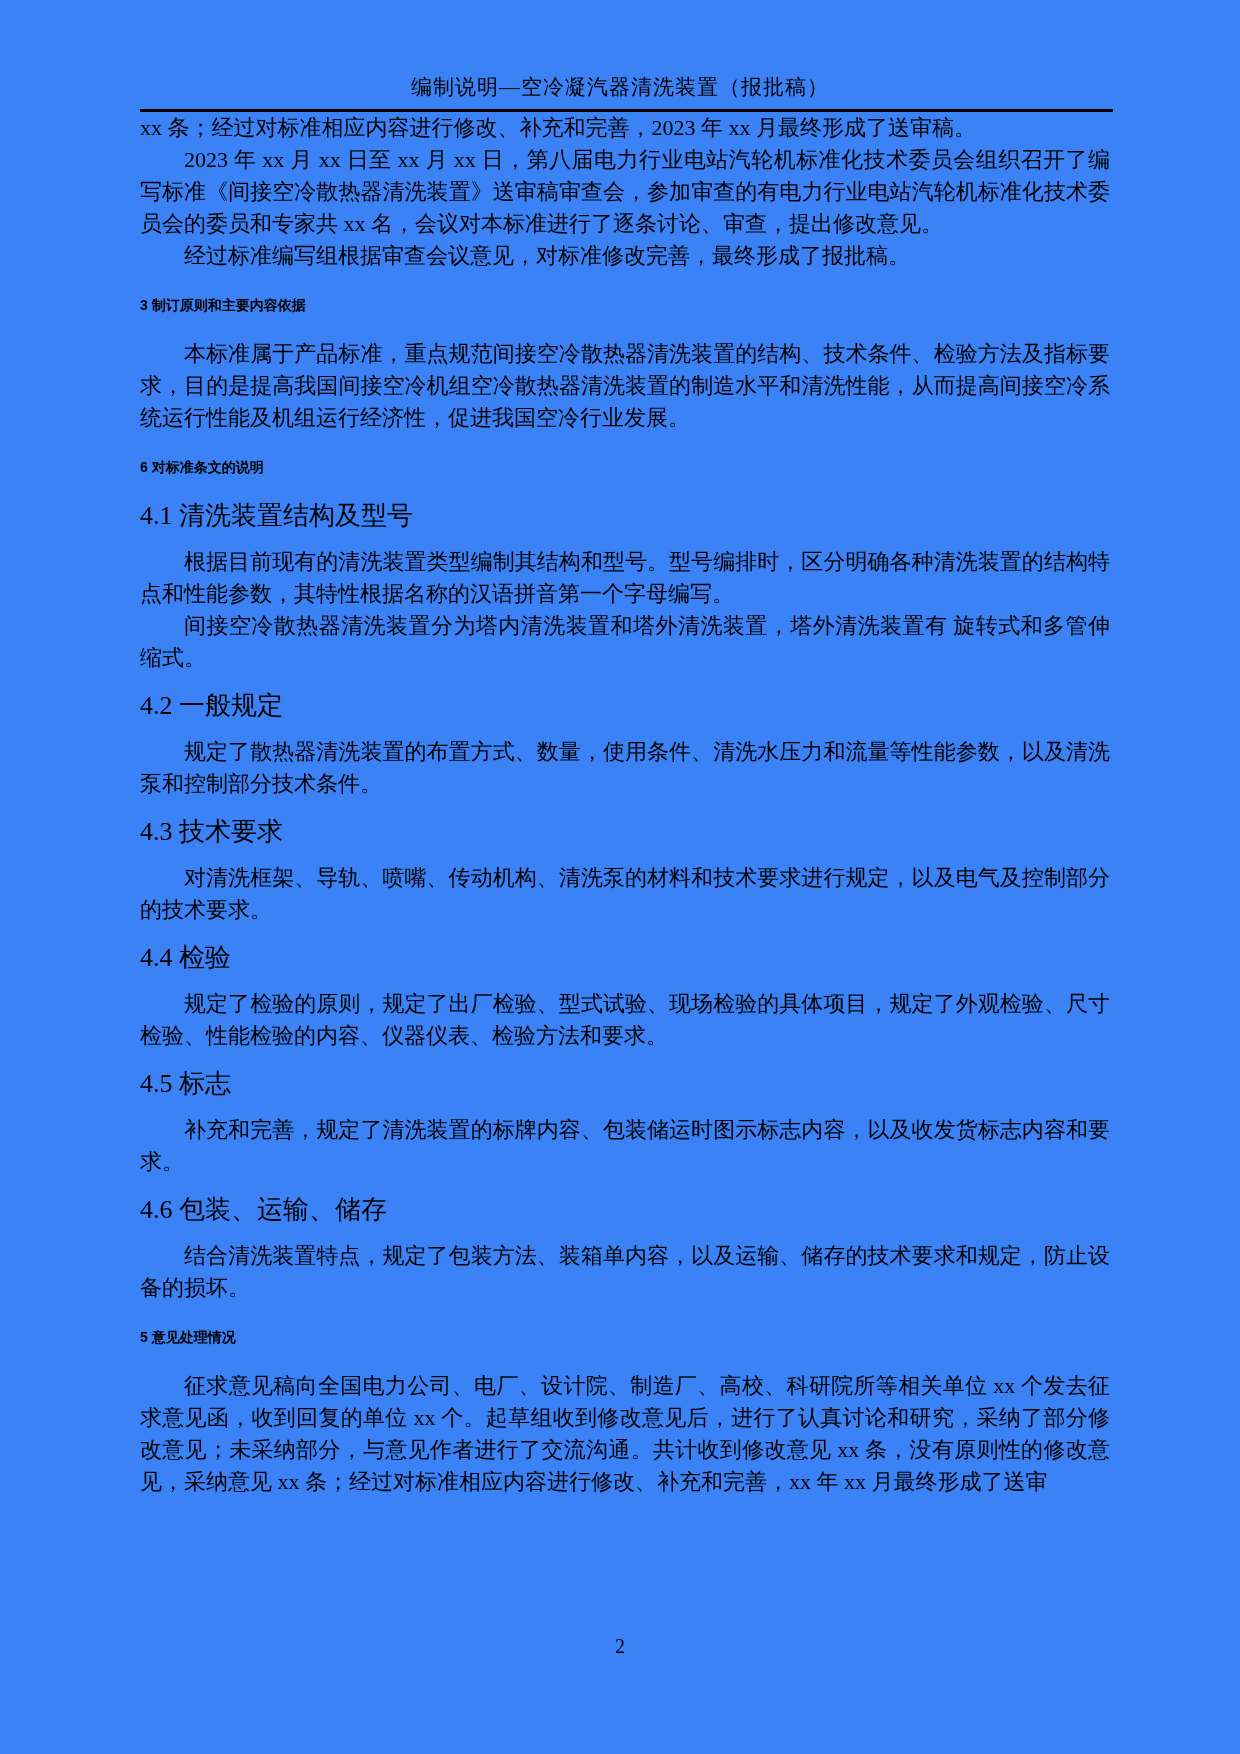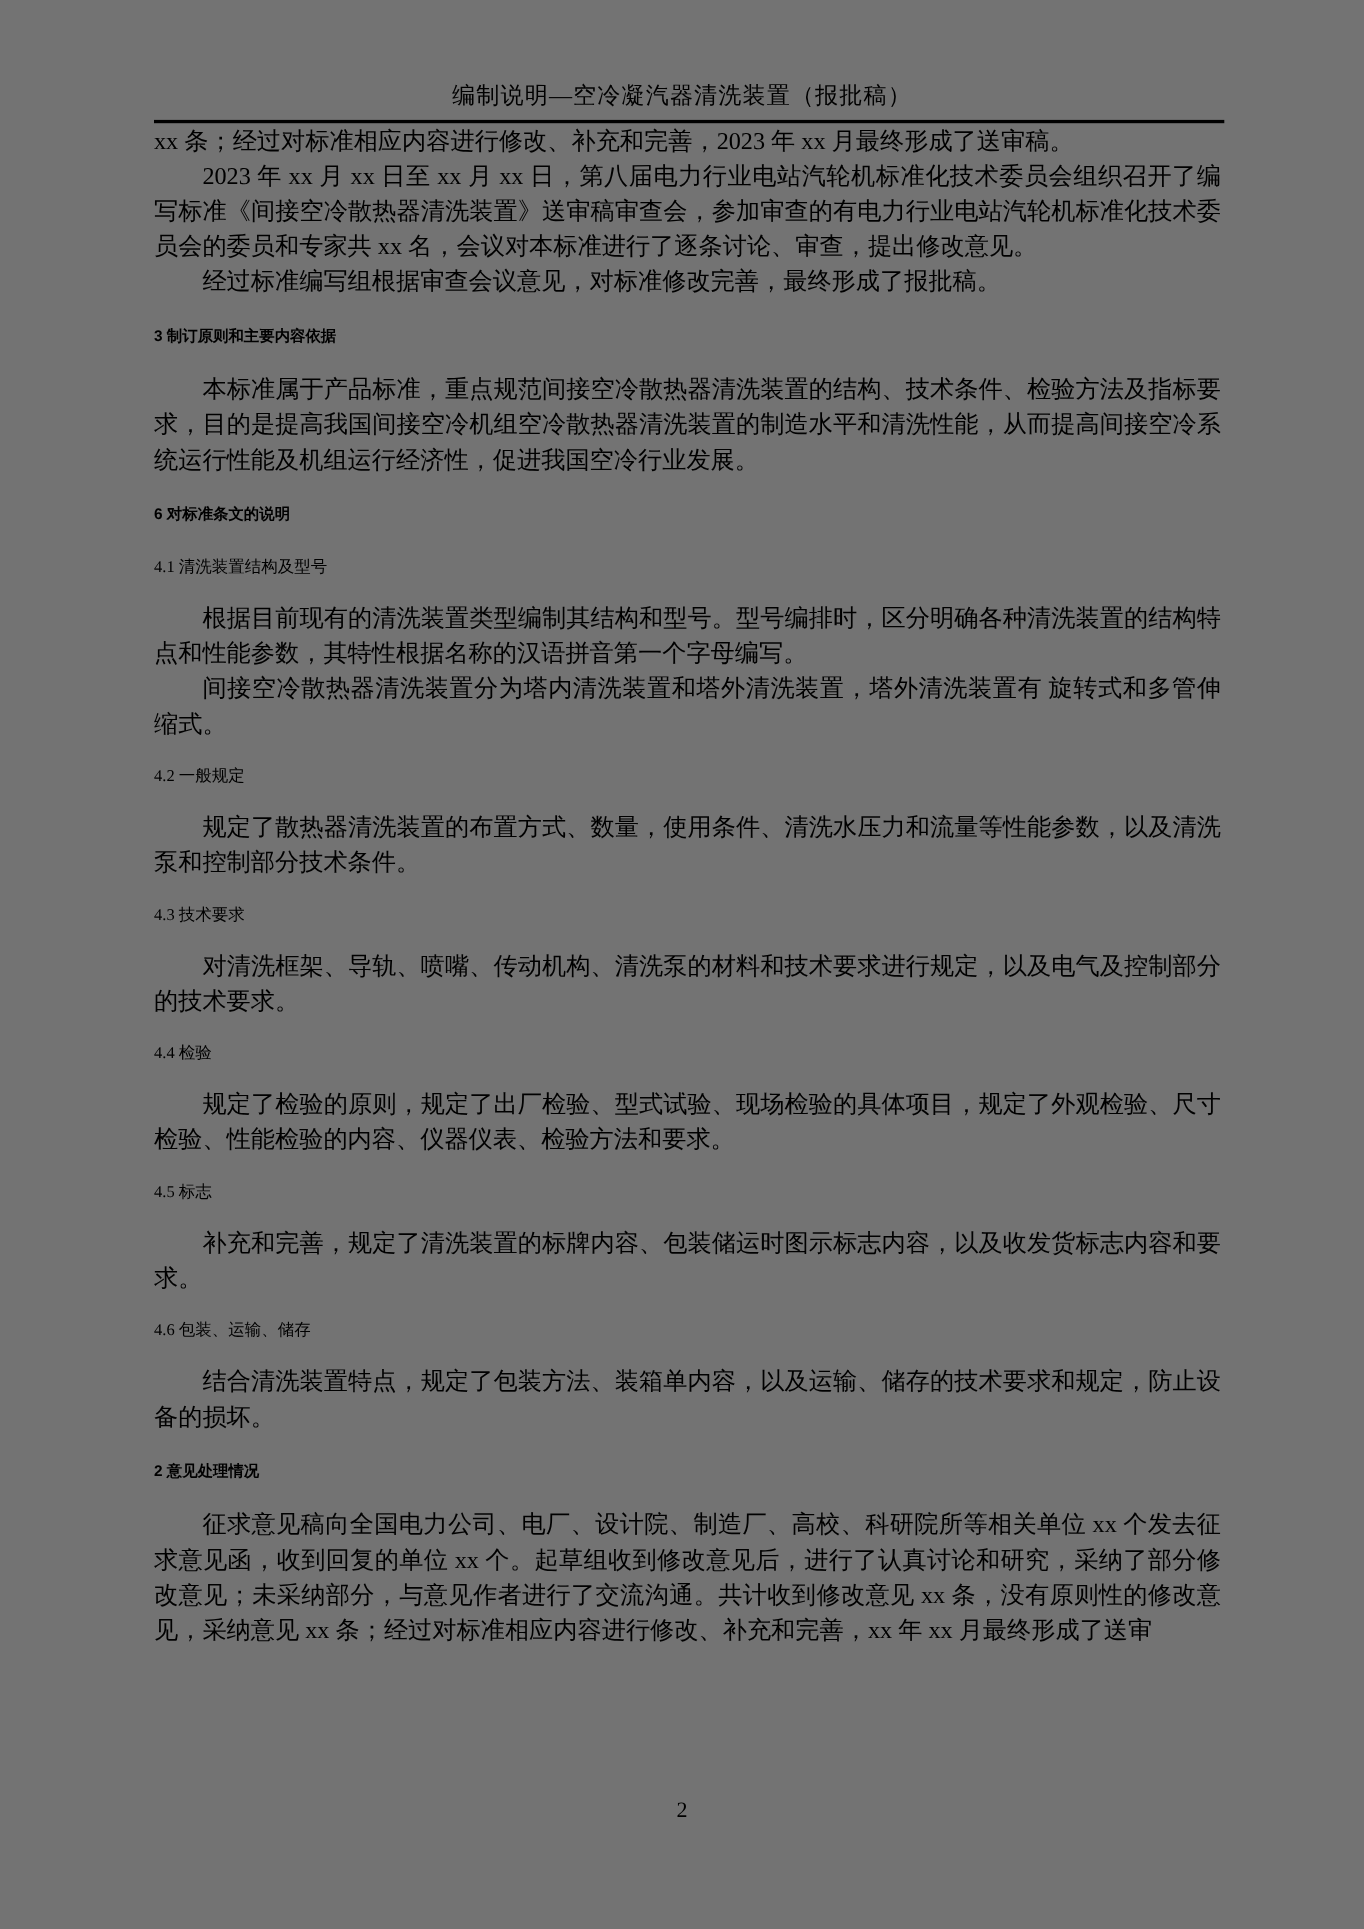--- a/index.html
+++ b/index.html
@@ -1,20 +1,20 @@
 <!DOCTYPE html>
 <html><head>
 <meta charset="utf-8">
 <style>
   html, body { margin: 0; padding: 0; background: #ffffff; }
   .page {
     position: relative;
     width: 1240px;
     height: 1754px;
-    background: #737373;
+    background: #3b82f6;
     color: #000000;
     overflow: hidden;
     font-family: "Liberation Serif", "DejaVu Serif", serif;
   }
   .page-header { padding-top: 74px; }
   .header-title {
     text-align: center;
     font-size: 21px;
     line-height: 26px;
     letter-spacing: 1px;
@@ -39,21 +39,21 @@
   .h-major {
     font-family: "Liberation Sans", "DejaVu Sans", sans-serif;
     font-weight: bold;
     font-size: 14px;
     line-height: 32px;
     margin: 17px 0 17px 0;
     text-indent: 0;
     text-align: left;
   }
   .h-sub {
-    font-size: 15px;
+    font-size: 26px;
     line-height: 32px;
     margin: 16px 0 14px 0;
     text-indent: 0;
     font-weight: normal;
     text-align: left;
   }
   .page-number {
     position: absolute;
     bottom: 96px;
     left: 0;
@@ -95,19 +95,19 @@
 
     <div class="h-sub">4.4 检验</div>
     <p class="para">规定了检验的原则，规定了出厂检验、型式试验、现场检验的具体项目，规定了外观检验、尺寸检验、性能检验的内容、仪器仪表、检验方法和要求。</p>
 
     <div class="h-sub">4.5 标志</div>
     <p class="para">补充和完善，规定了清洗装置的标牌内容、包装储运时图示标志内容，以及收发货标志内容和要求。</p>
 
     <div class="h-sub">4.6 包装、运输、储存</div>
     <p class="para">结合清洗装置特点，规定了包装方法、装箱单内容，以及运输、储存的技术要求和规定，防止设备的损坏。</p>
 
-    <div class="h-major">2 意见处理情况</div>
+    <div class="h-major">5 意见处理情况</div>
     <p class="para">征求意见稿向全国电力公司、电厂、设计院、制造厂、高校、科研院所等相关单位 xx 个发去征求意见函，收到回复的单位 xx 个。起草组收到修改意见后，进行了认真讨论和研究，采纳了部分修改意见；未采纳部分，与意见作者进行了交流沟通。共计收到修改意见 xx 条，没有原则性的修改意见，采纳意见 xx 条；经过对标准相应内容进行修改、补充和完善，xx 年 xx 月最终形成了送审</p>
   </div>
 
   <div class="page-number">2</div>
 
 </div>
 
 </body></html>

